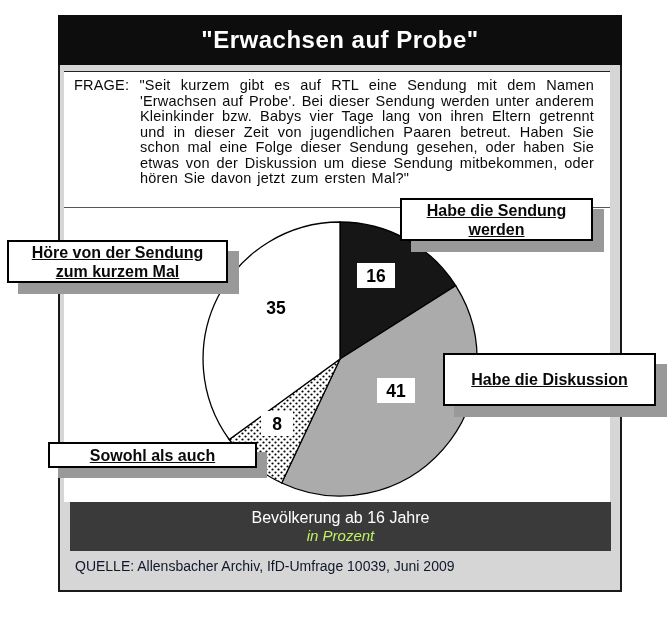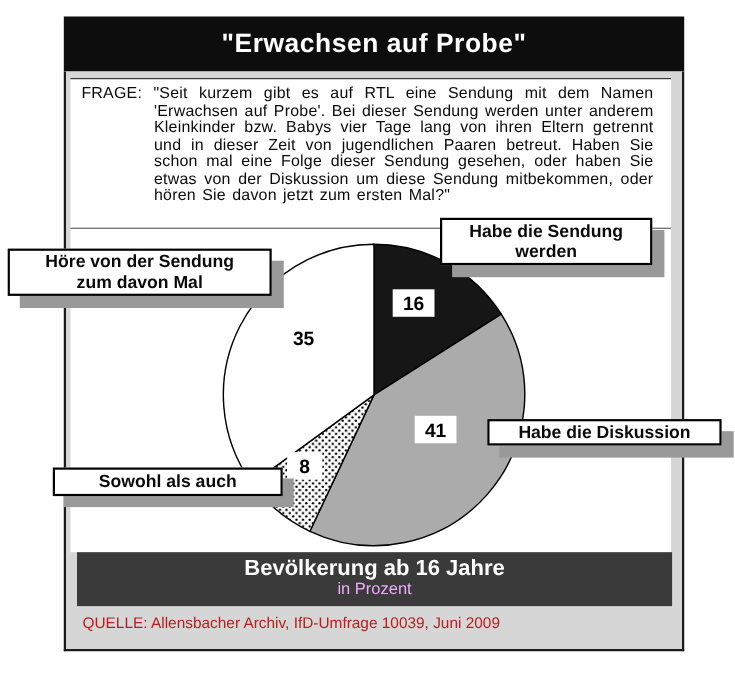--- a/index.html
+++ b/index.html
@@ -34,36 +34,37 @@
     letter-spacing:.2px;word-spacing:1.5px;color:#0a0a0a;
   }
   
   #pie-svg{position:absolute;left:0;top:0;width:564px;height:577px;overflow:visible;}
   
   .callout{
     position:absolute;background:#fff;border:2px solid #000;box-sizing:border-box;
     box-shadow:11px 11px 0 #999;text-align:center;font-weight:bold;font-size:16px;
     line-height:19px;display:flex;flex-direction:column;justify-content:center;
     color:#0a0a0a;
+    text-decoration:underline;
   }
   .callout span:empty{display:none;}
   .co-seen{left:342px;top:183px;width:193px;height:43px;}
-  .co-first{left:-51px;top:211px;width:240px;height:43px;}
-  .co-discussion{left:385px;top:338px;width:213px;height:24px;margin-top:28px;}
-  .co-both{left:-10px;top:410px;width:209px;height:26px;box-shadow:10px 10px 0 #999;}
+  .co-first{left:-51px;top:225px;width:221px;height:43px;}
+  .co-discussion{left:385px;top:338px;width:213px;height:53px;}
+  .co-both{left:-10px;top:427px;width:209px;height:26px;box-shadow:10px 10px 0 #999;}
   
   .pop-bar{
     position:absolute;left:12px;top:487px;width:541px;height:49px;background:#3a3a3a;
     color:#fff;text-align:center;padding-top:6px;box-sizing:border-box;
   }
-  .pop-bar .l1{font-weight:bold;font-size:20px;line-height:19px;}
-  .pop-bar .l2{font-size:15px;line-height:18px;color:#f0abfc;}
+  .pop-bar .l1{font-weight:normal;font-size:16px;line-height:19px;}
+  .pop-bar .l2{font-style:italic;font-size:15px;line-height:18px;color:#bef264;}
   .source{
     position:absolute;left:17px;top:541px;width:530px;font-size:14px;line-height:20px;
-    color:#b91c1c;text-align:left;
+    color:#0f172a;text-align:left;
   }
 </style>
 </head>
 <body>
 
 <div id="graphic">
 
   <div class="banner">"Erwachsen auf Probe"</div>
 
   <div class="frame"></div>
@@ -98,21 +99,21 @@
       </g>
   </svg>
 
   <div class="callout co-seen">
     <span>Habe die Sendung</span>
     <span>werden</span>
   </div>
 
   <div class="callout co-first">
     <span>Höre von der Sendung</span>
-    <span>zum davon Mal</span>
+    <span>zum kurzem Mal</span>
   </div>
 
   <div class="callout co-discussion">
     <span>Habe die Diskussion</span>
   </div>
 
   <div class="callout co-both">
     <span>Sowohl als auch</span>
 
   </div>

